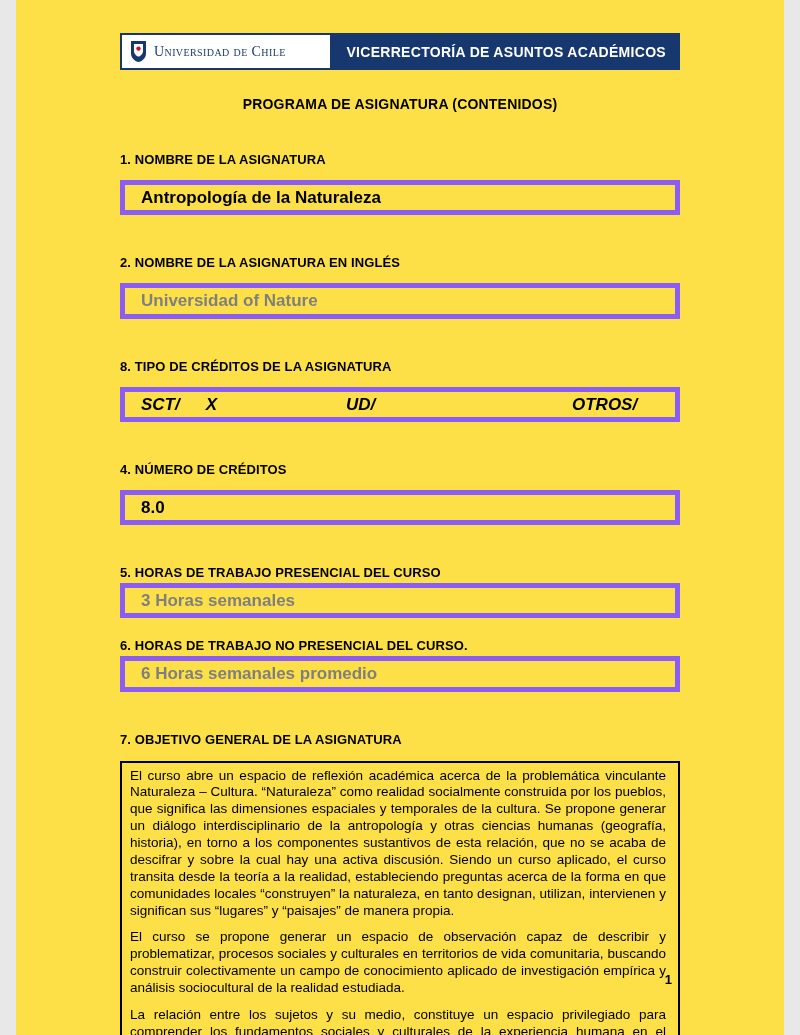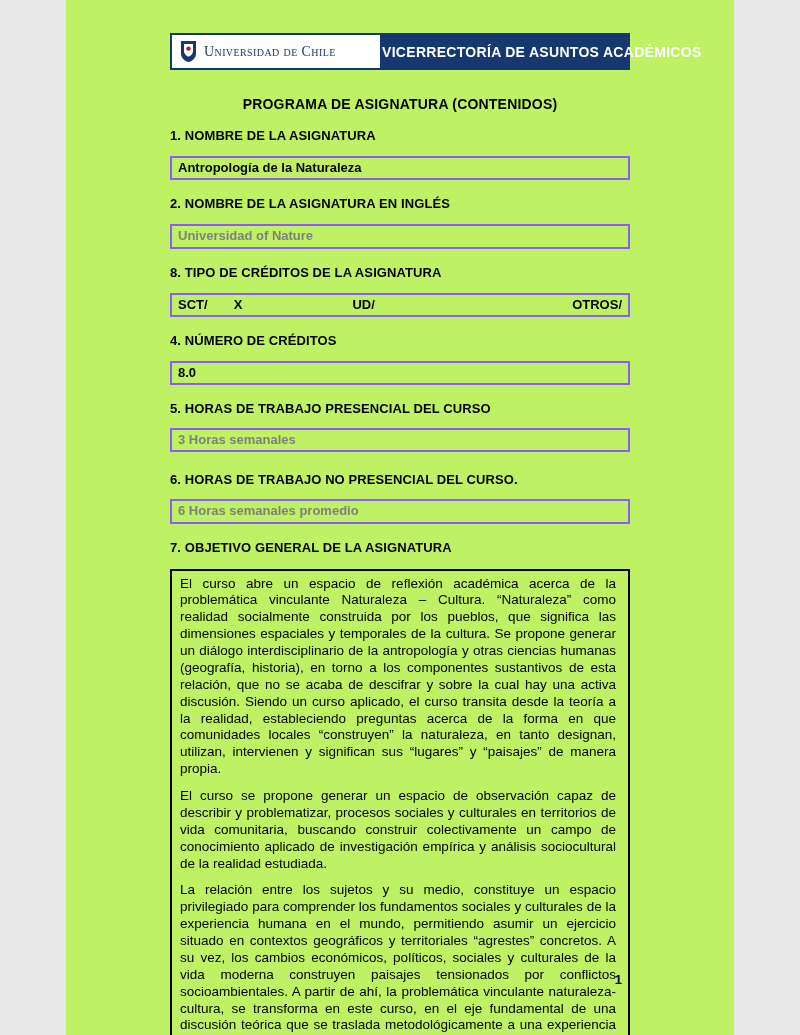--- a/index.html
+++ b/index.html
@@ -1,19 +1,19 @@
 <!DOCTYPE html>
 <html><head>
 <meta charset="utf-8">
 <style>
   * { margin:0; padding:0; box-sizing:border-box; }
   html,body { background:#e8e8e8; }
   body { font-family:"Liberation Sans", sans-serif; color:#000; }
   .page {
-    position:relative; width:668px; height:1035px; background:#bef264;
+    position:relative; width:768px; height:1035px; background:#fde047;
     margin:0 auto; overflow:hidden;
   }
   .content { padding:33px 104px 0 104px; }
 
   
   .header-bar {
     height:37px; background:#17386e; display:flex; align-items:stretch;
   }
   .logo-box {
     background:#ffffff; margin:2px; width:208px;
@@ -30,36 +30,36 @@
     letter-spacing:0.3px; white-space:nowrap;
   }
 
   
   .doc-title {
     margin-top:26px; text-align:center; font-size:14px; font-weight:bold;
     letter-spacing:0.2px;
   }
 
   
-  .sec-heading { font-size:13px; font-weight:bold; margin-top:16px; letter-spacing:0.1px; }
+  .sec-heading { font-size:13px; font-weight:bold; margin-top:40px; letter-spacing:0.1px; }
   .sec-heading.tight { margin-top:20px; }
 
   
   .field-box {
-    border:2px solid #8b5cf6; margin-top:13px; padding:2px 6px;
-    font-size:13px; font-weight:bold; min-height:20px; line-height:1.25;
+    border:5px solid #8b5cf6; margin-top:13px; padding:2px 16px;
+    font-size:17px; font-weight:bold; min-height:20px; line-height:1.25;
   }
-  .field-box.attached { margin-top:12px; }
+  .field-box.attached { margin-top:3px; }
   .gray { color:#7f7f7f; }
 
   
-  .credits-box { display:flex; align-items:flex-start; }
+  .credits-box { display:flex; align-items:flex-start;font-style:italic; }
   .credits-col1 { width:180px; display:flex; }
   .credits-col1 .sct-x { margin-left:26px; }
-  .credits-col2 { width:206px; }
+  .credits-col2 { width:206px;margin-left:25px; }
   .credits-col3 { flex:1;margin-left:20px; }
 
   
   .objective-box {
     border:2px solid #000; margin-top:14px; padding:5px 12px 6px 8px;
     font-size:13.5px; line-height:1.25; text-align:justify;
   }
   .objective-box p { margin-bottom:10px; }
   .objective-box p:last-child { margin-bottom:4px; }
 

